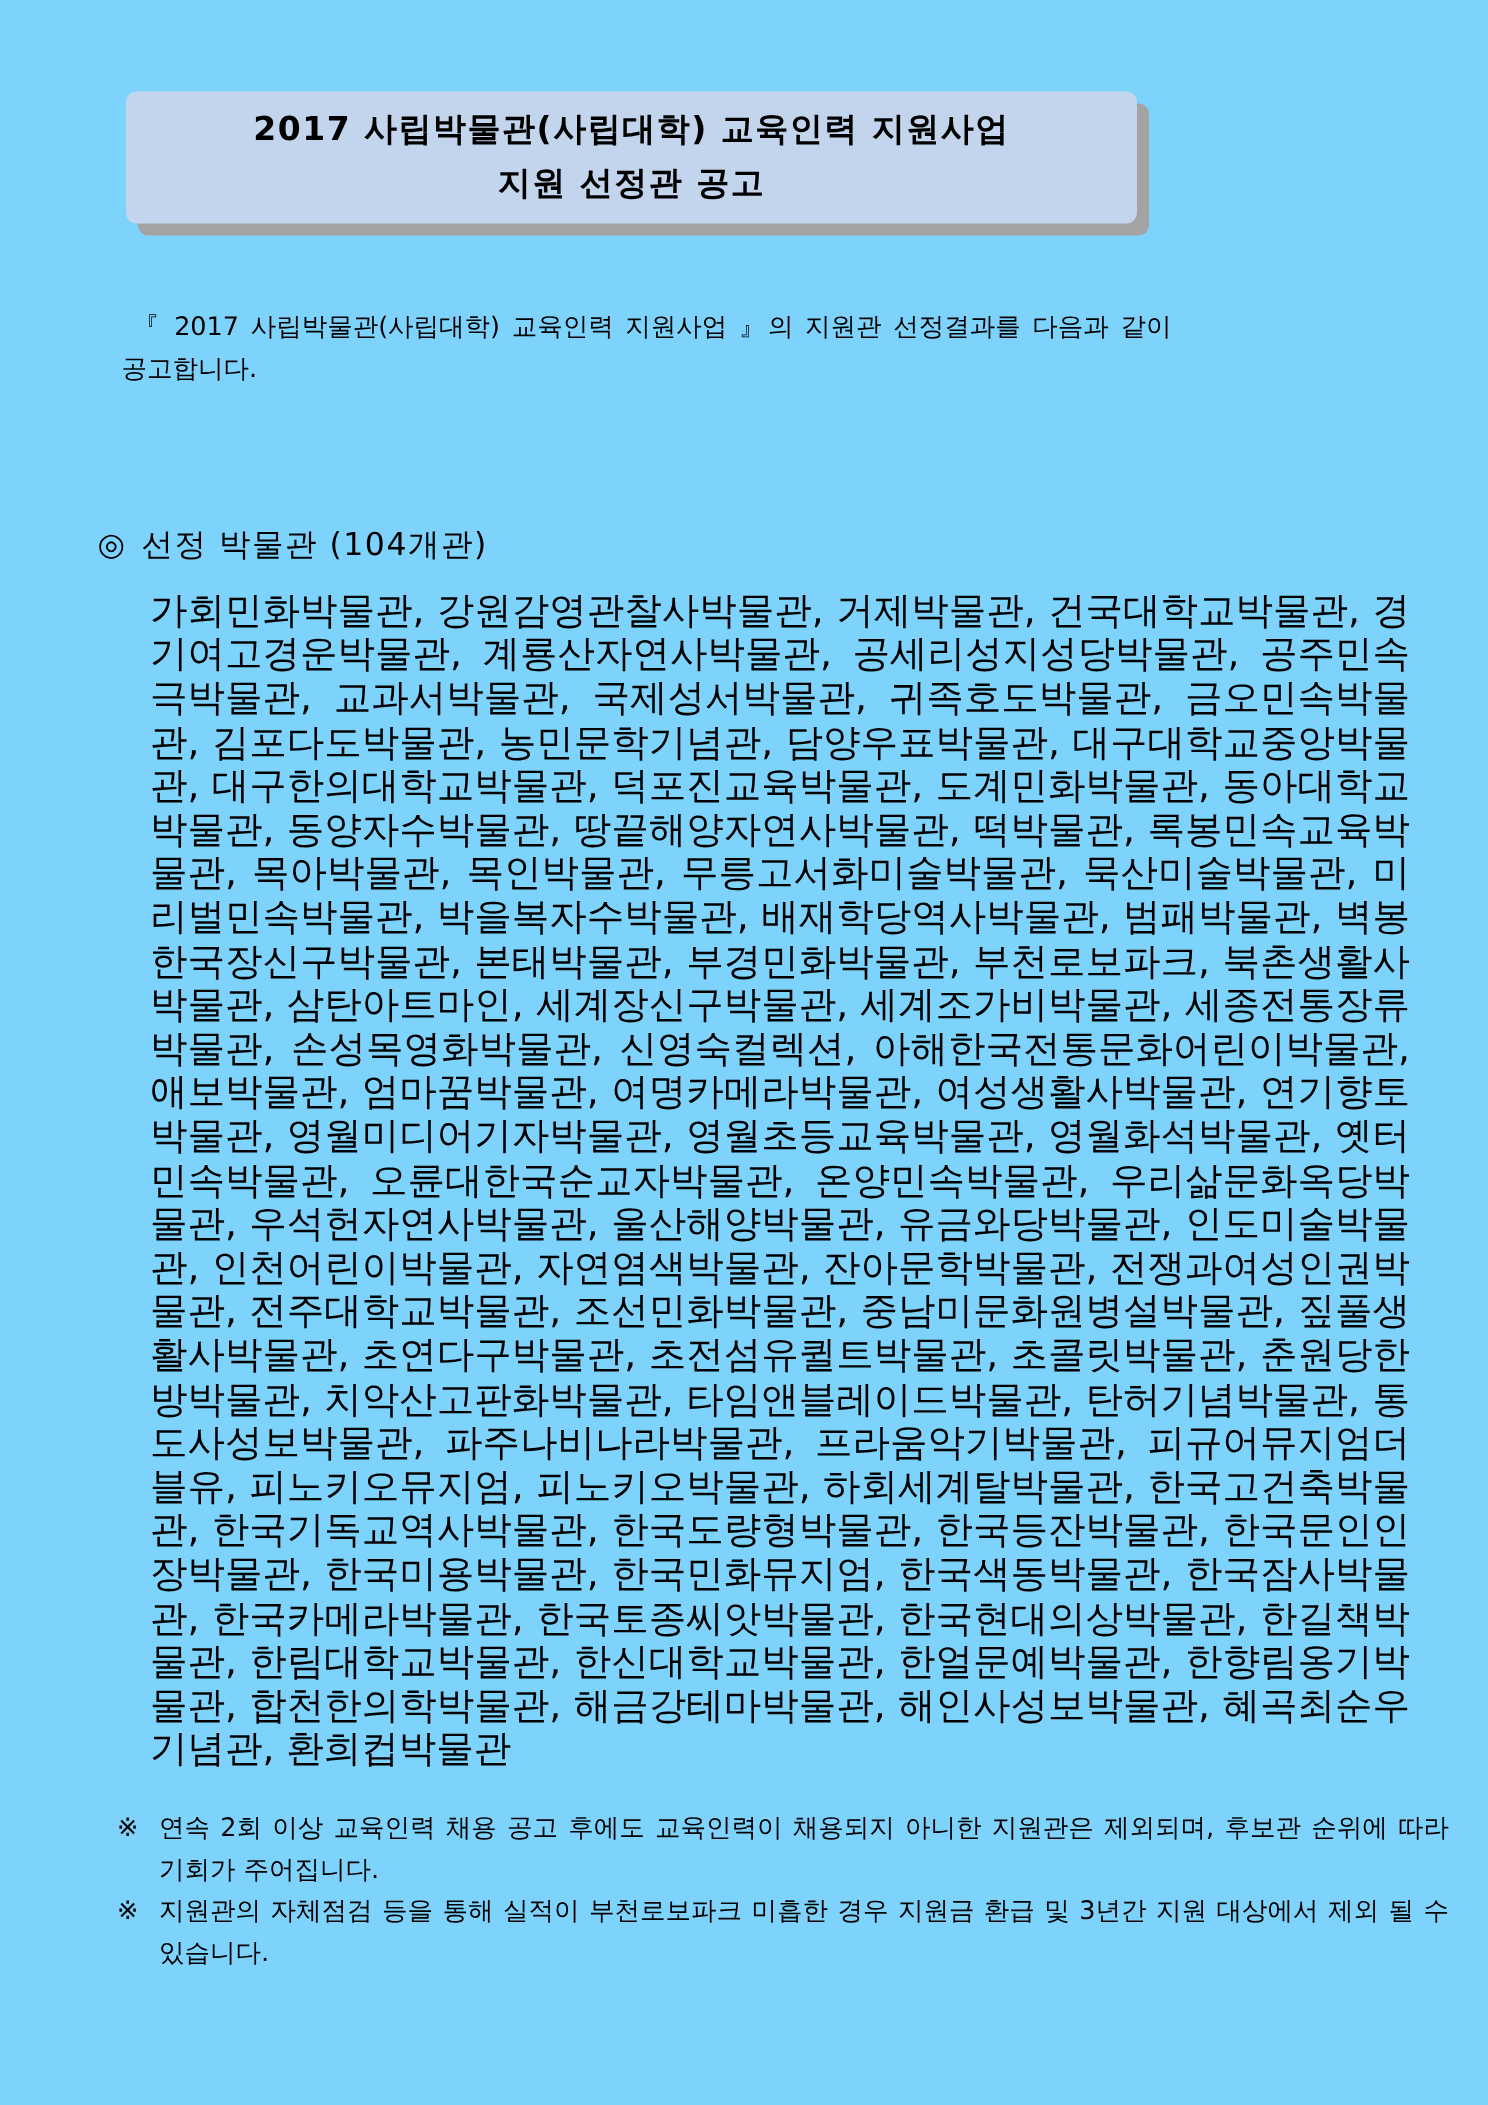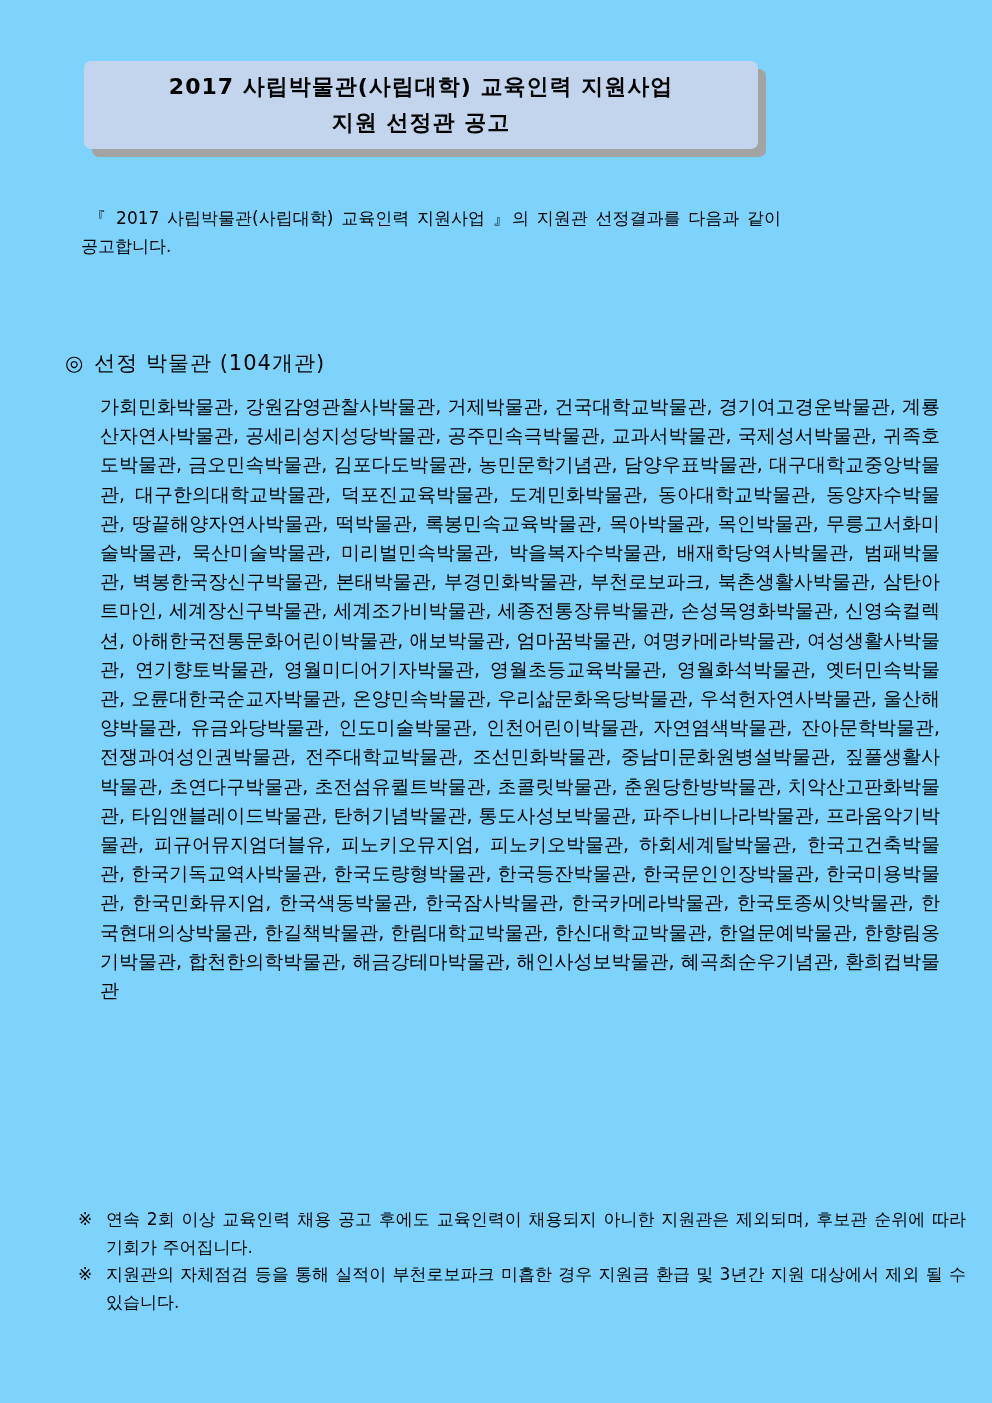--- a/index.html
+++ b/index.html
@@ -77,21 +77,21 @@
     letter-spacing: 1px;
   }
   .section-marker {
     margin-right: 10px;
   }
   .museum-list {
     position: absolute;
     left: 100px;
     top: 392px;
     width: 840px;
-    font-size: 19px;
+    font-size: 25px;
     line-height: 29.2px;
     text-align: justify;
     word-break: break-all;
     margin: 0;
   }
   .notes {
     position: absolute;
     left: 78px;
     top: 1206px;
     width: 888px;

